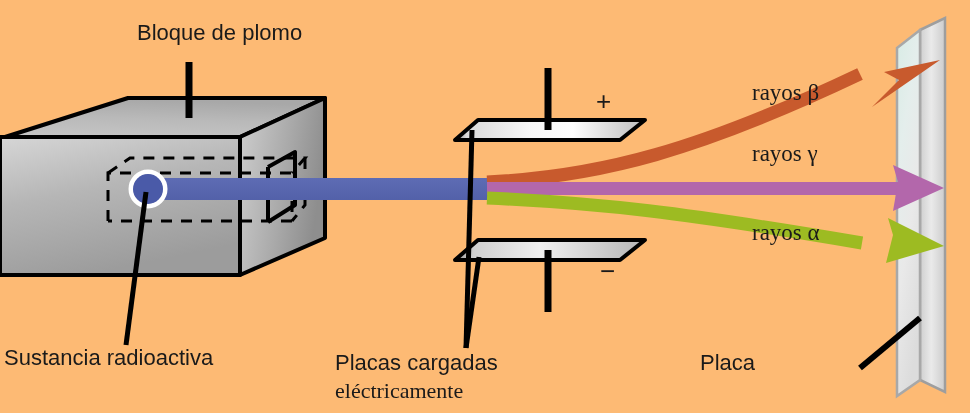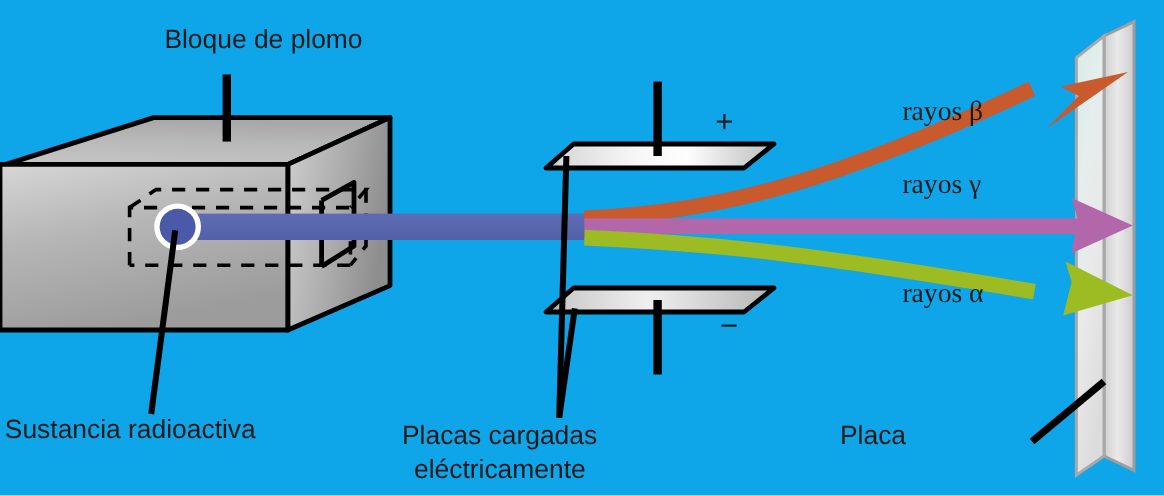--- a/index.html
+++ b/index.html
@@ -8,21 +8,21 @@
     padding: 0;
     background: #ffffff;
   }
   body {
     font-family: "Liberation Sans", sans-serif;
   }
   #stage {
     position: relative;
     width: 970px;
     height: 413px;
-    background: #0ea5e9;
+    background: #fdba74;
     overflow: hidden;
   }
   #scene {
     position: absolute;
     left: 0;
     top: 0;
     width: 970px;
     height: 413px;
   }
   .lbl {
@@ -159,24 +159,24 @@
       <line x1="479" y1="257" x2="466" y2="348" stroke-width="5"></line>
       <line x1="860" y1="368" x2="920" y2="318" stroke-width="6"></line>
     </g>
   </svg>
 
   <div class="lbl" style="left:137px; top:20px;">Bloque de plomo</div>
 
   <div class="lbl" style="left:335px; top:350px;">Placas cargadas</div>
 
   <div class="lbl" style="left:4px; top:345px;">Sustancia radioactiva</div>
-  <div class="lbl" style="left:345px; top:378px;">eléctricamente</div>
+  <div class="lbl" style="left:335px; top:378px;font-family:Liberation Serif, serif;">eléctricamente</div>
 
   <div class="lbl" style="left:700px; top:350px;">Placa</div>
 
   <div class="lbl lbl-sign" style="left:596px; top:88px;">+</div>
   <div class="lbl lbl-sign" style="left:600px; top:258px;">−</div>
 
   <div class="lbl ray-lbl" style="left:752px; top:80px;">rayos β</div>
   <div class="lbl ray-lbl" style="left:752px; top:141px;">rayos γ</div>
-  <div class="lbl ray-lbl" style="left:752px; top:232px;">rayos α</div>
+  <div class="lbl ray-lbl" style="left:752px; top:220px;">rayos α</div>
 
 </div>
 
 </body></html>

